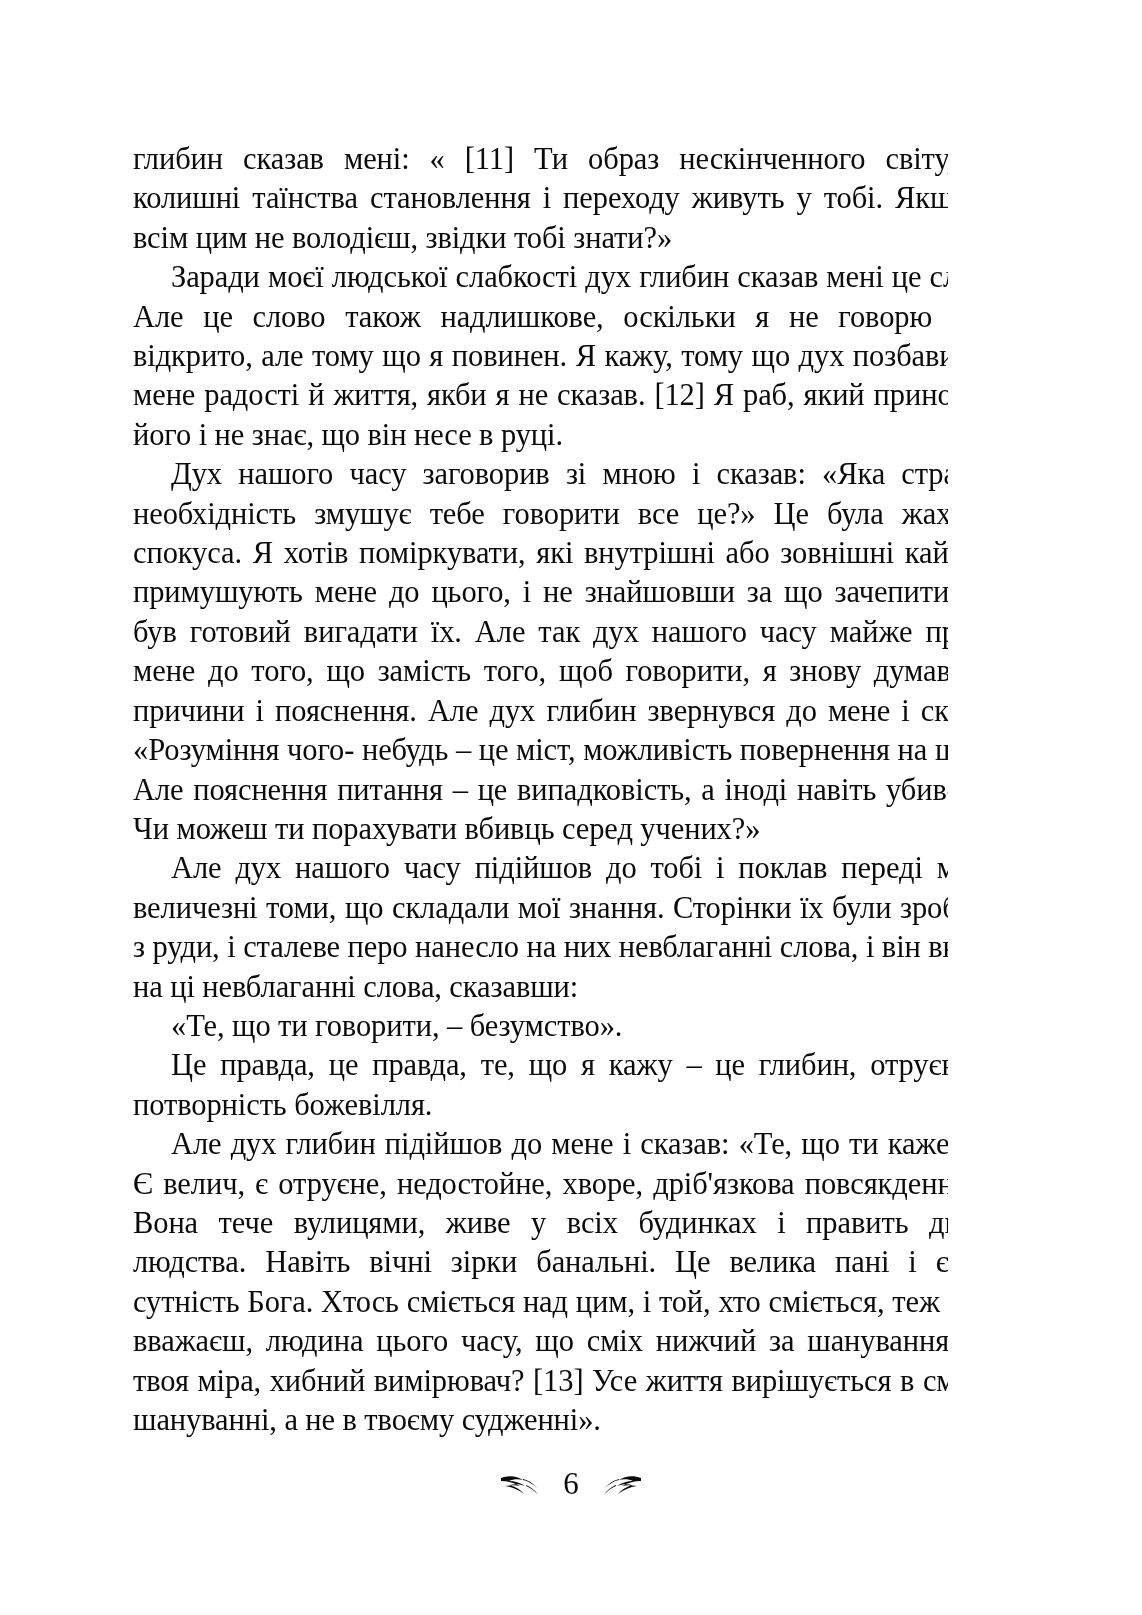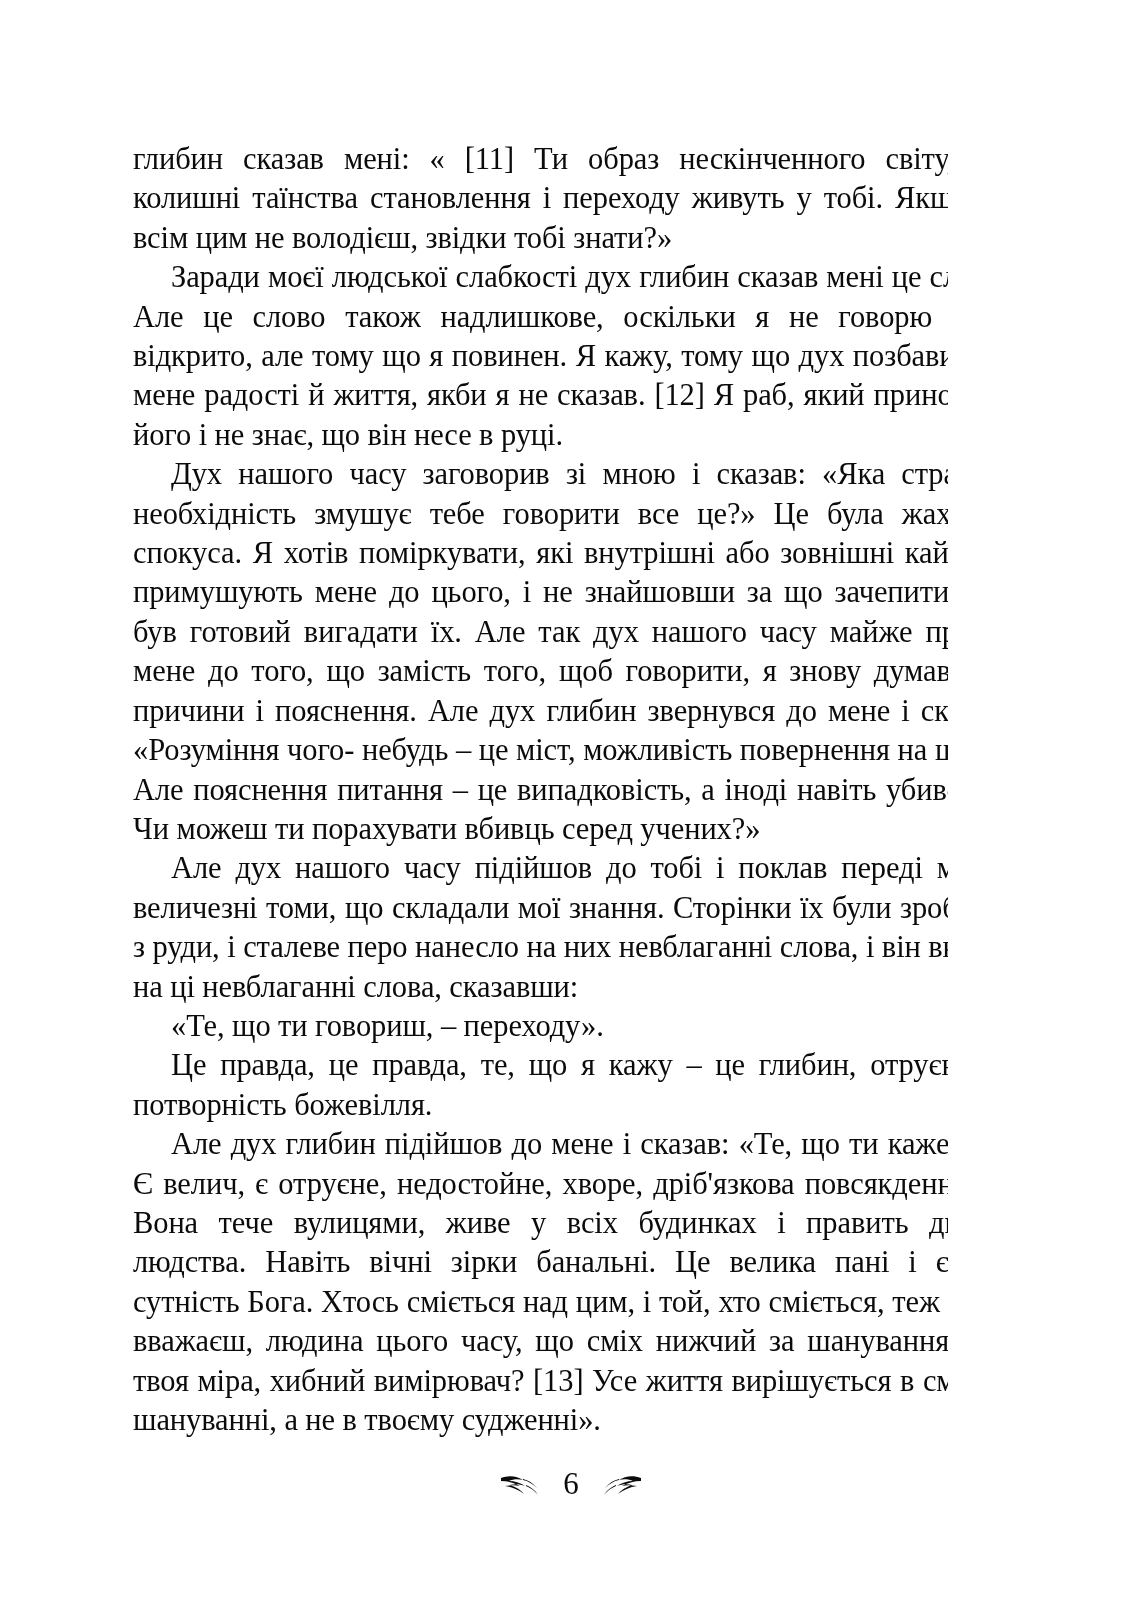--- a/index.html
+++ b/index.html
@@ -93,21 +93,21 @@
 </head>
 <body>
 
 <div class="page">
 
   <div class="text-block">
     <p class="para no-indent">глибин сказав мені: « [11] Ти образ нескінченного світу, всі колишні таїнства становлення і переходу живуть у тобі. Якщо ти всім цим не володієш, звідки тобі знати?»</p>
     <p class="para">Заради моєї людської слабкості дух глибин сказав мені це слово. Але це слово також надлишкове, оскільки я не говорю його відкрито, але тому що я повинен. Я кажу, тому що дух позбавив би мене радості й життя, якби я не сказав.  [12] Я раб, який приносить його і не знає, що він несе в руці.</p>
     <p class="para">Дух нашого часу заговорив зі мною і сказав: «Яка страшна необхідність змушує тебе говорити все це?» Це була жахлива спокуса. Я хотів поміркувати, які внутрішні або зовнішні кайдани примушують мене до цього, і не знайшовши за що зачепитися, я був готовий вигадати їх. Але так дух нашого часу майже привів мене до того, що замість того, щоб говорити, я знову думав про причини і пояснення. Але дух глибин звернувся до мене і сказав: «Розуміння чого- небудь – це міст, можливість повернення на шлях. Але пояснення питання – це випадковість, а іноді навіть убивство. Чи можеш ти порахувати вбивць серед учених?»</p>
     <p class="para">Але дух нашого часу підійшов до тобі і поклав переді мною величезні томи, що складали мої знання. Сторінки їх були зроблені з руди, і сталеве перо нанесло на них невблаганні слова, і він вказав на ці невблаганні слова, сказавши:</p>
-    <p class="para">«Те, що ти говориш, – переходу».</p>
+    <p class="para">«Те, що ти говорити, – безумство».</p>
     <p class="para">Це правда, це правда, те, що я кажу – це глибин, отруєння і потворність божевілля.</p>
     <p class="para">Але дух глибин підійшов до мене і сказав: «Те, що ти кажеш, є. Є велич, є отруєне, недостойне, хворе, дріб'язкова повсякденність. Вона тече вулицями, живе у всіх будинках і править днями людства. Навіть вічні зірки банальні. Це велика пані і єдина сутність Бога. Хтось сміється над цим, і той, хто сміється, теж є. Ти вважаєш, людина цього часу, що сміх нижчий за шанування? Де твоя міра, хибний вимірювач? [13] Усе життя вирішується в сміху і шануванні, а не в твоєму судженні».</p>
   </div>
 
   <div class="footer">
     <span class="ornament left">
       <svg viewBox="0 0 46 26" xmlns="http://www.w3.org/2000/svg" aria-hidden="true">
         <path d="M2 6 C10 3, 18 4, 24 8 C20 7, 14 7, 10 9 C16 9, 22 11, 26 14 C21 12, 15 12, 11 13 C17 15, 22 18, 25 22 C20 18, 13 15, 6 14 C12 13, 17 13, 21 14 C16 11, 9 9, 2 9 Z" fill="#0b0b0b"></path>
         <path d="M24 8 C29 9, 34 12, 38 16 C34 11, 29 8, 24 7 Z" fill="#0b0b0b"></path>
         <path d="M27 14 C32 16, 36 19, 39 23 C36 18, 32 15, 27 13 Z" fill="#0b0b0b"></path>

